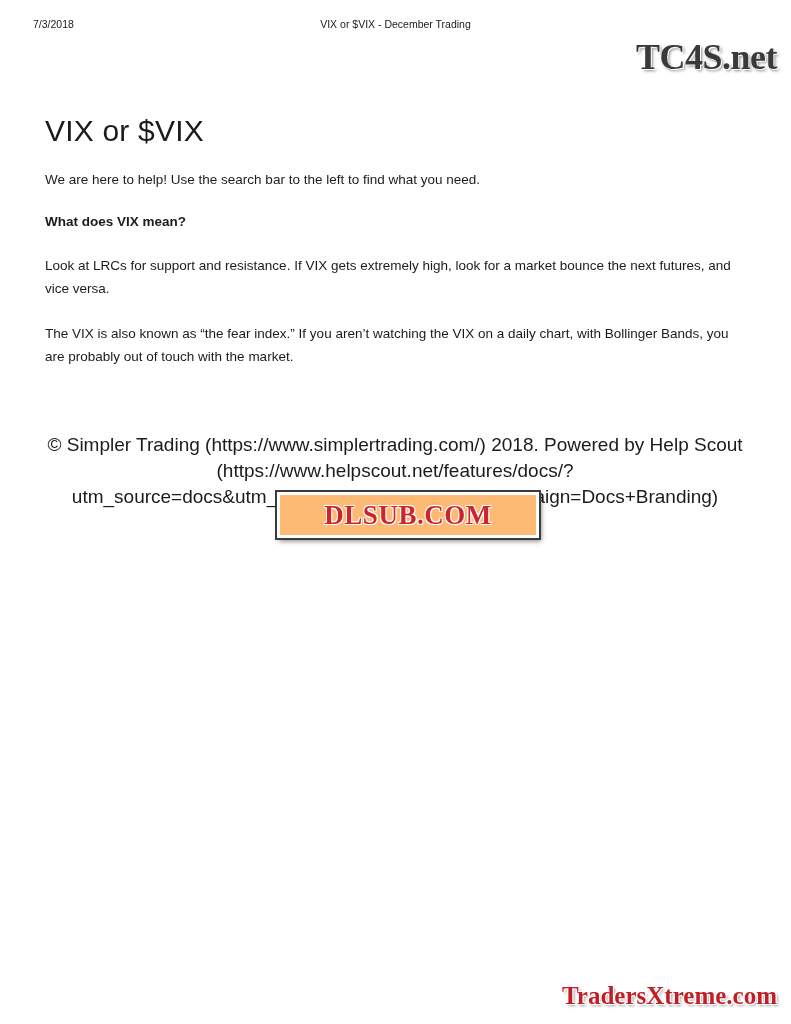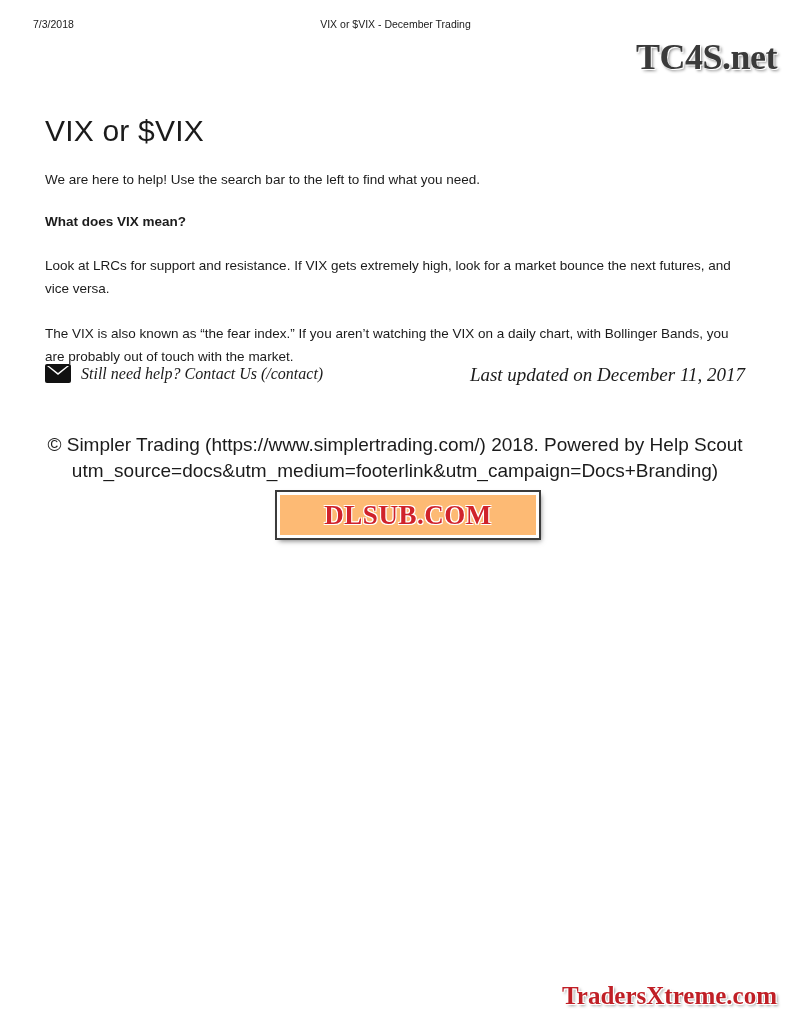--- a/index.html
+++ b/index.html
@@ -243,30 +243,24 @@
   <div class="wm-tc4s">TC4S.net</div>
 
   <div class="article">
     <h1 class="article-title">VIX or $VIX</h1>
     <p class="lead">We are here to help! Use the search bar to the left to find what you need.</p>
     <p class="subhead">What does VIX mean?</p>
     <p class="body-par">Look at LRCs for support and resistance. If VIX gets extremely high, look for a market bounce the next futures, and vice versa.</p>
     <p class="body-par">The VIX is also known as “the fear index.” If you aren’t watching the VIX on a daily chart, with Bollinger Bands, you are probably out of touch with the market.</p>
   </div>
 
-  <div class="footer-row">
-    <div class="contact-block">
-      <span class="env-icon"></span>
-      <span class="contact-text">Still need help? Contact Us (/contact)</span>
-    </div>
-    <div class="updated-text">Last updated on December 11, 2017</div>
-  </div>
 
   <div class="copyright">
     <div>© Simpler Trading (https://www.simplertrading.com/) 2018. Powered by Help Scout</div>
+    <div>(https://www.helpscout.net/features/docs/?</div>
     <div>utm_source=docs&amp;utm_medium=footerlink&amp;utm_campaign=Docs+Branding)</div>
   </div>
 
   <div class="wm-dlsub">
     <span>DLSUB.COM</span>
   </div>
 
   <div class="wm-tx">TradersXtreme.com</div>
 
 </div>

